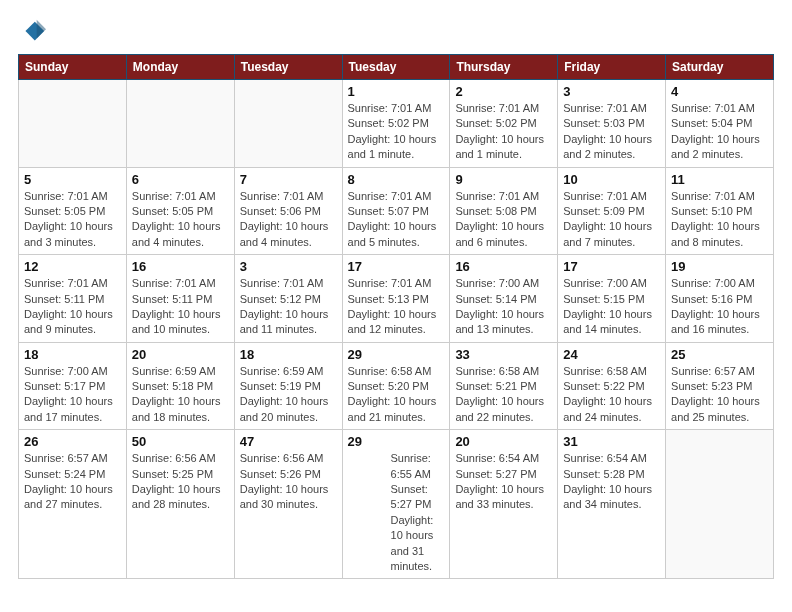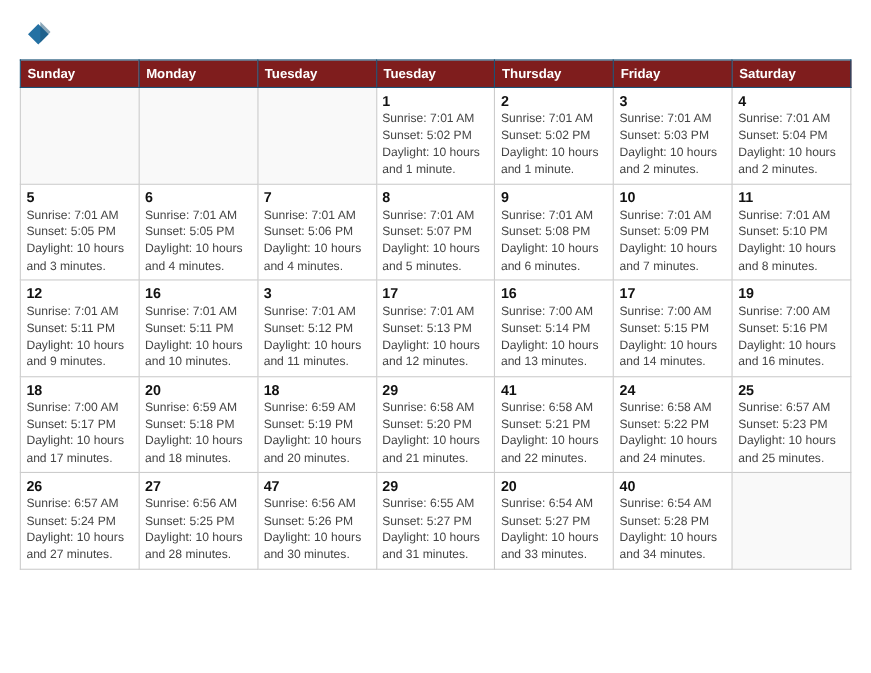--- a/index.html
+++ b/index.html
@@ -280,21 +280,21 @@
 and 20 minutes.</div>
           </td>
           <td>
             <span class="day-number">29</span>
             <div class="day-info" style="white-space: pre-line;">Sunrise: 6:58 AM
 Sunset: 5:20 PM
 Daylight: 10 hours
 and 21 minutes.</div>
           </td>
           <td>
-            <span class="day-number">41</span>
+            <span class="day-number">33</span>
             <div class="day-info" style="white-space: pre-line;">Sunrise: 6:58 AM
 Sunset: 5:21 PM
 Daylight: 10 hours
 and 22 minutes.</div>
           </td>
           <td>
             <span class="day-number">24</span>
             <div class="day-info" style="white-space: pre-line;">Sunrise: 6:58 AM
 Sunset: 5:22 PM
 Daylight: 10 hours
@@ -310,49 +310,49 @@
         </tr>
         <tr>
           <td>
             <span class="day-number">26</span>
             <div class="day-info" style="white-space: pre-line;">Sunrise: 6:57 AM
 Sunset: 5:24 PM
 Daylight: 10 hours
 and 27 minutes.</div>
           </td>
           <td>
-            <span class="day-number">27</span>
+            <span class="day-number">50</span>
             <div class="day-info" style="white-space: pre-line;">Sunrise: 6:56 AM
 Sunset: 5:25 PM
 Daylight: 10 hours
 and 28 minutes.</div>
           </td>
           <td>
             <span class="day-number">47</span>
             <div class="day-info" style="white-space: pre-line;">Sunrise: 6:56 AM
 Sunset: 5:26 PM
 Daylight: 10 hours
 and 30 minutes.</div>
           </td>
           <td>
             <span class="day-number">29</span>
-            <div class="day-info" style="white-space: pre-line;">Sunrise: 6:55 AM
+            <div class="day-info" style="white-space: pre-line; margin-left: 43px;">Sunrise: 6:55 AM
 Sunset: 5:27 PM
 Daylight: 10 hours
 and 31 minutes.</div>
           </td>
           <td>
             <span class="day-number">20</span>
             <div class="day-info" style="white-space: pre-line;">Sunrise: 6:54 AM
 Sunset: 5:27 PM
 Daylight: 10 hours
 and 33 minutes.</div>
           </td>
           <td>
-            <span class="day-number">40</span>
+            <span class="day-number">31</span>
             <div class="day-info" style="white-space: pre-line;">Sunrise: 6:54 AM
 Sunset: 5:28 PM
 Daylight: 10 hours
 and 34 minutes.</div>
           </td>
           <td class="empty"></td>
         </tr>
       </tbody>
   </table>
 </div>

